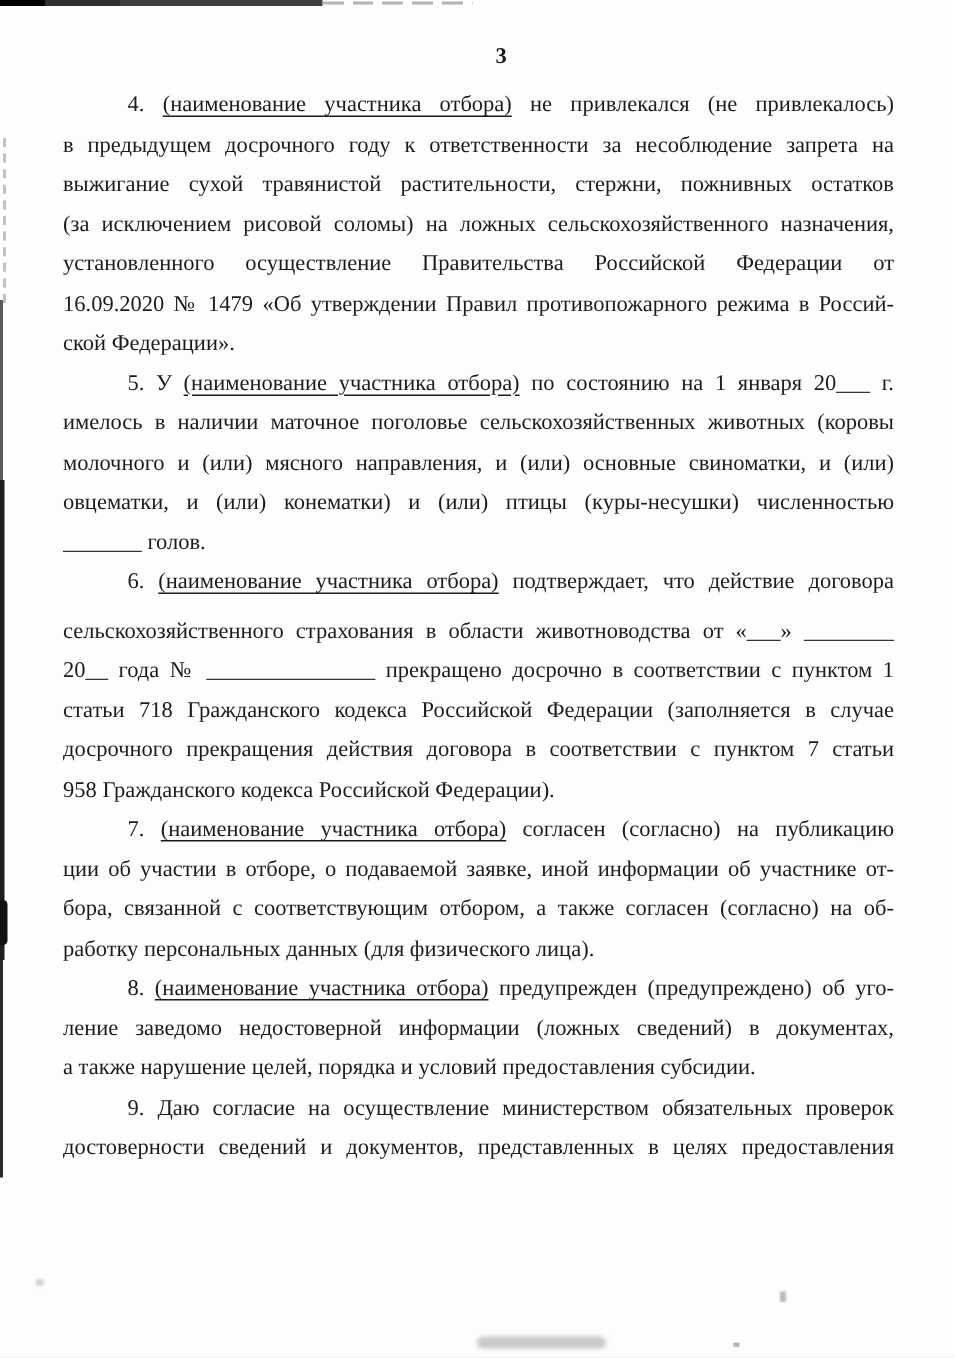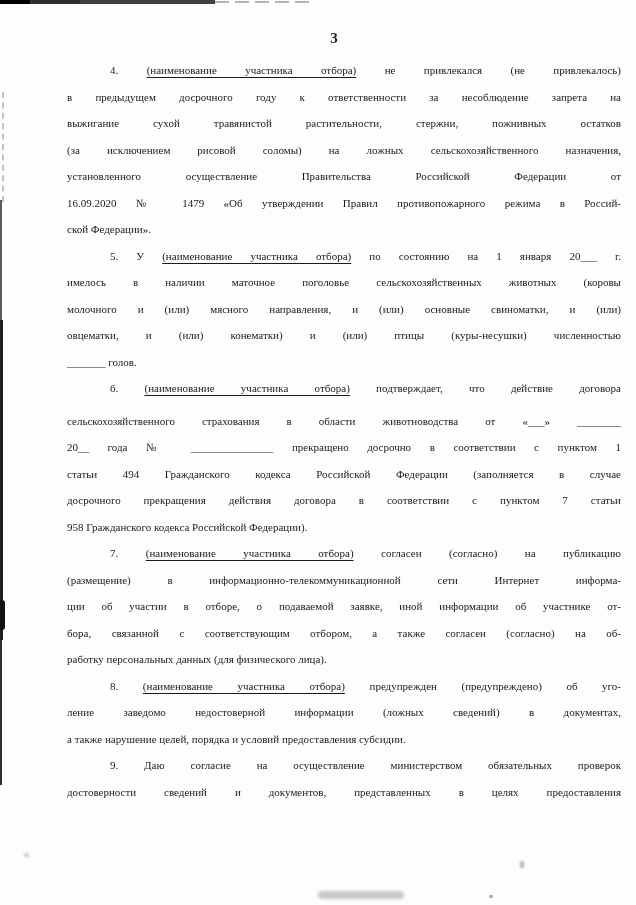--- a/index.html
+++ b/index.html
@@ -34,22 +34,22 @@
   }
   .smudge-dot1{position:absolute;left:489px;top:895px;width:4px;height:3px;background:#b5b5b5;filter:blur(.5px);}
   .smudge-dot2{position:absolute;left:520px;top:861px;width:4px;height:7px;background:#a9a9a9;filter:blur(.8px);opacity:.8;}
   .smudge-dot3{position:absolute;left:24px;top:853px;width:5px;height:4px;background:#c2c2c2;filter:blur(1px);opacity:.8;}
   
   .page-number{
     position:absolute;left:318px;top:30px;width:32px;
     font-size:15px;font-weight:bold;text-align:center;
   }
   .doc{
-    position:absolute;left:67px;top:57px;width:554px;
-    font-size:11px;line-height:26.5px;
+    position:absolute;left:42px;top:57px;width:554px;
+    font-size:15px;line-height:26.5px;
   }
   .paragraph{margin:0;}
   .line{height:26.5px;overflow:hidden;}
   .line.justify{text-align:justify;text-align-last:justify;}
   .line.indent{padding-left:43px;}
   .line.gap-after{margin-bottom:6px;}
   .u{text-decoration:underline;text-underline-offset:3px;text-decoration-thickness:1px;}
 </style>
 </head>
 <body>
@@ -84,27 +84,26 @@
         <div class="line indent justify"><span>5. У </span><span class="u">(наименование участника отбора)</span><span> по состоянию на 1 января 20___ г.</span></div>
         <div class="line justify"><span>имелось в наличии маточное поголовье сельскохозяйственных животных (коровы</span></div>
         <div class="line justify"><span>молочного и (или) мясного направления, и (или) основные свиноматки, и (или)</span></div>
         <div class="line justify"><span>овцематки, и (или) конематки) и (или) птицы (куры-несушки) численностью</span></div>
         <div class="line"><span>_______ голов.</span></div>
       </div>
       <div class="paragraph">
         <div class="line indent justify gap-after"><span>6. </span><span class="u">(наименование участника отбора)</span><span> подтверждает, что действие договора</span></div>
         <div class="line justify"><span>сельскохозяйственного страхования в области животноводства от «___» ________</span></div>
         <div class="line justify"><span>20__ года № _______________ прекращено досрочно в соответствии с пунктом 1</span></div>
-        <div class="line justify"><span>статьи 494 Гражданского кодекса Российской Федерации (заполняется в случае</span></div>
+        <div class="line justify"><span>статьи 718 Гражданского кодекса Российской Федерации (заполняется в случае</span></div>
         <div class="line justify"><span>досрочного прекращения действия договора в соответствии с пунктом 7 статьи</span></div>
         <div class="line"><span>958 Гражданского кодекса Российской Федерации).</span></div>
       </div>
       <div class="paragraph">
         <div class="line indent justify"><span>7. </span><span class="u">(наименование участника отбора)</span><span> согласен (согласно) на публикацию</span></div>
-        <div class="line justify"><span>(размещение) в информационно-телекоммуникационной сети Интернет информа-</span></div>
         <div class="line justify"><span>ции об участии в отборе, о подаваемой заявке, иной информации об участнике от-</span></div>
         <div class="line justify"><span>бора, связанной с соответствующим отбором, а также согласен (согласно) на об-</span></div>
         <div class="line"><span>работку персональных данных (для физического лица).</span></div>
       </div>
       <div class="paragraph">
         <div class="line indent justify"><span>8. </span><span class="u">(наименование участника отбора)</span><span> предупрежден (предупреждено) об уго-</span></div>
         <div class="line justify"><span>ление заведомо недостоверной информации (ложных сведений) в документах,</span></div>
         <div class="line"><span>а также нарушение целей, порядка и условий предоставления субсидии.</span></div>
       </div>
       <div class="paragraph">

